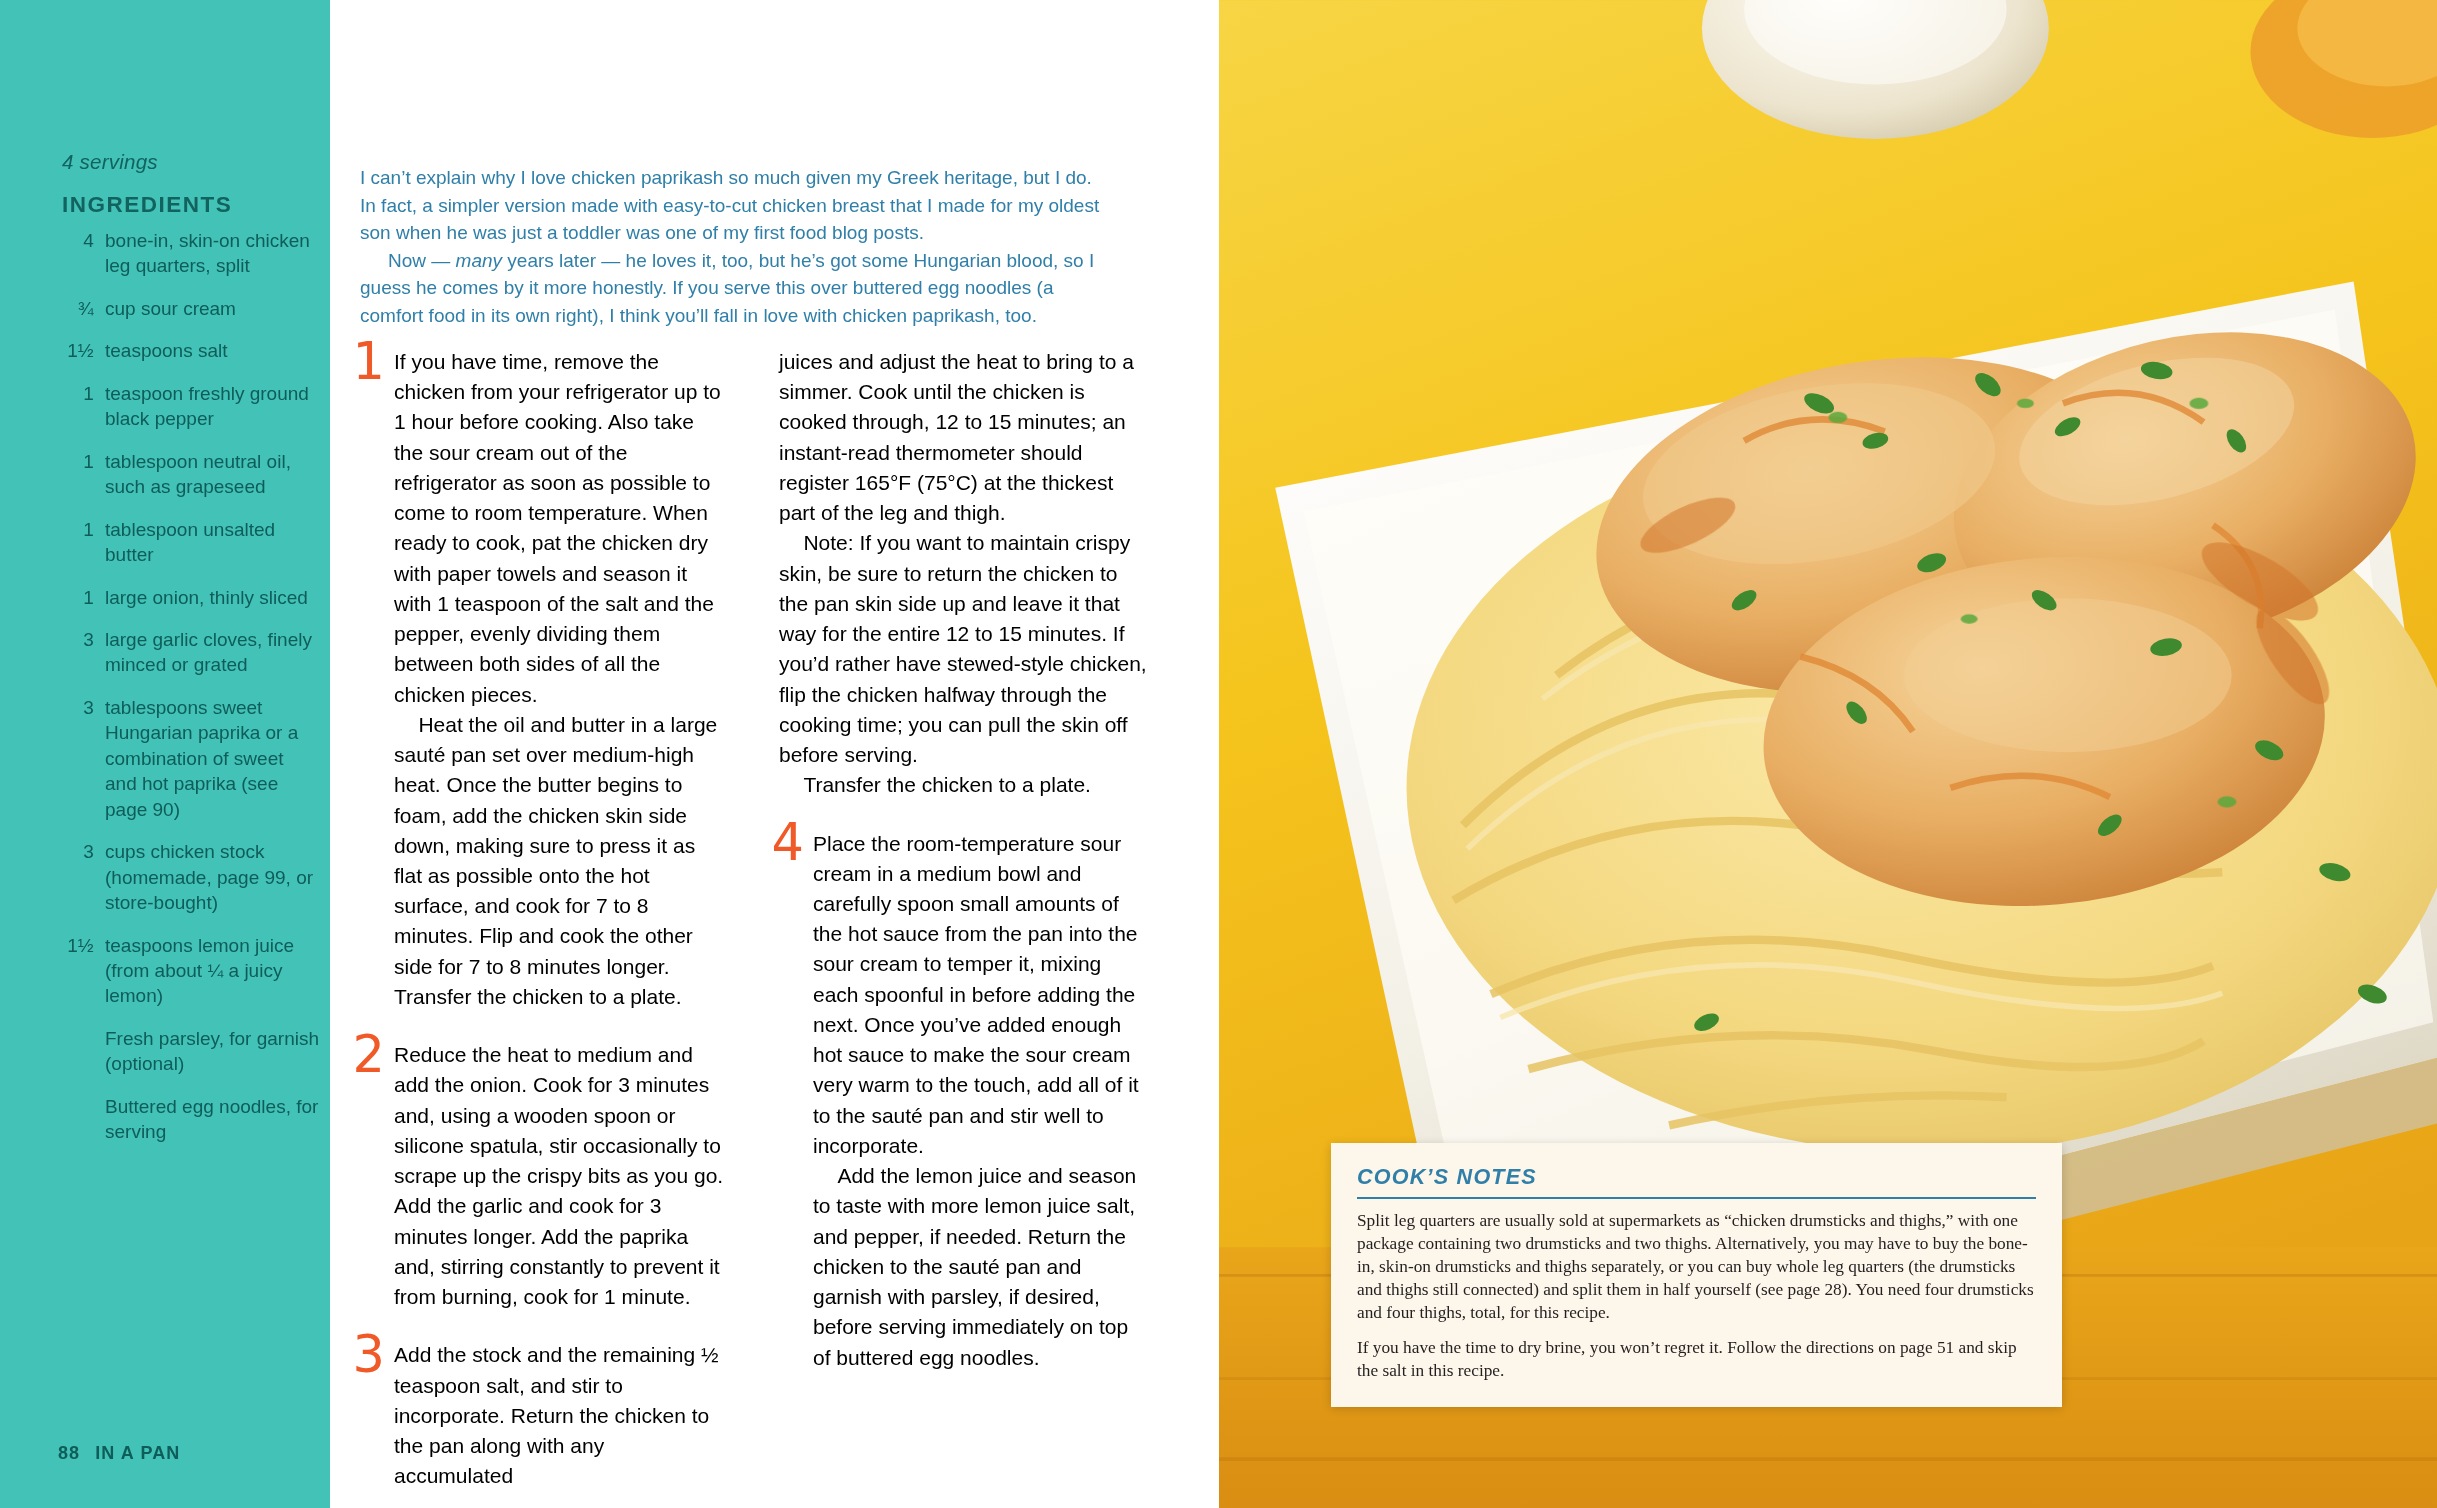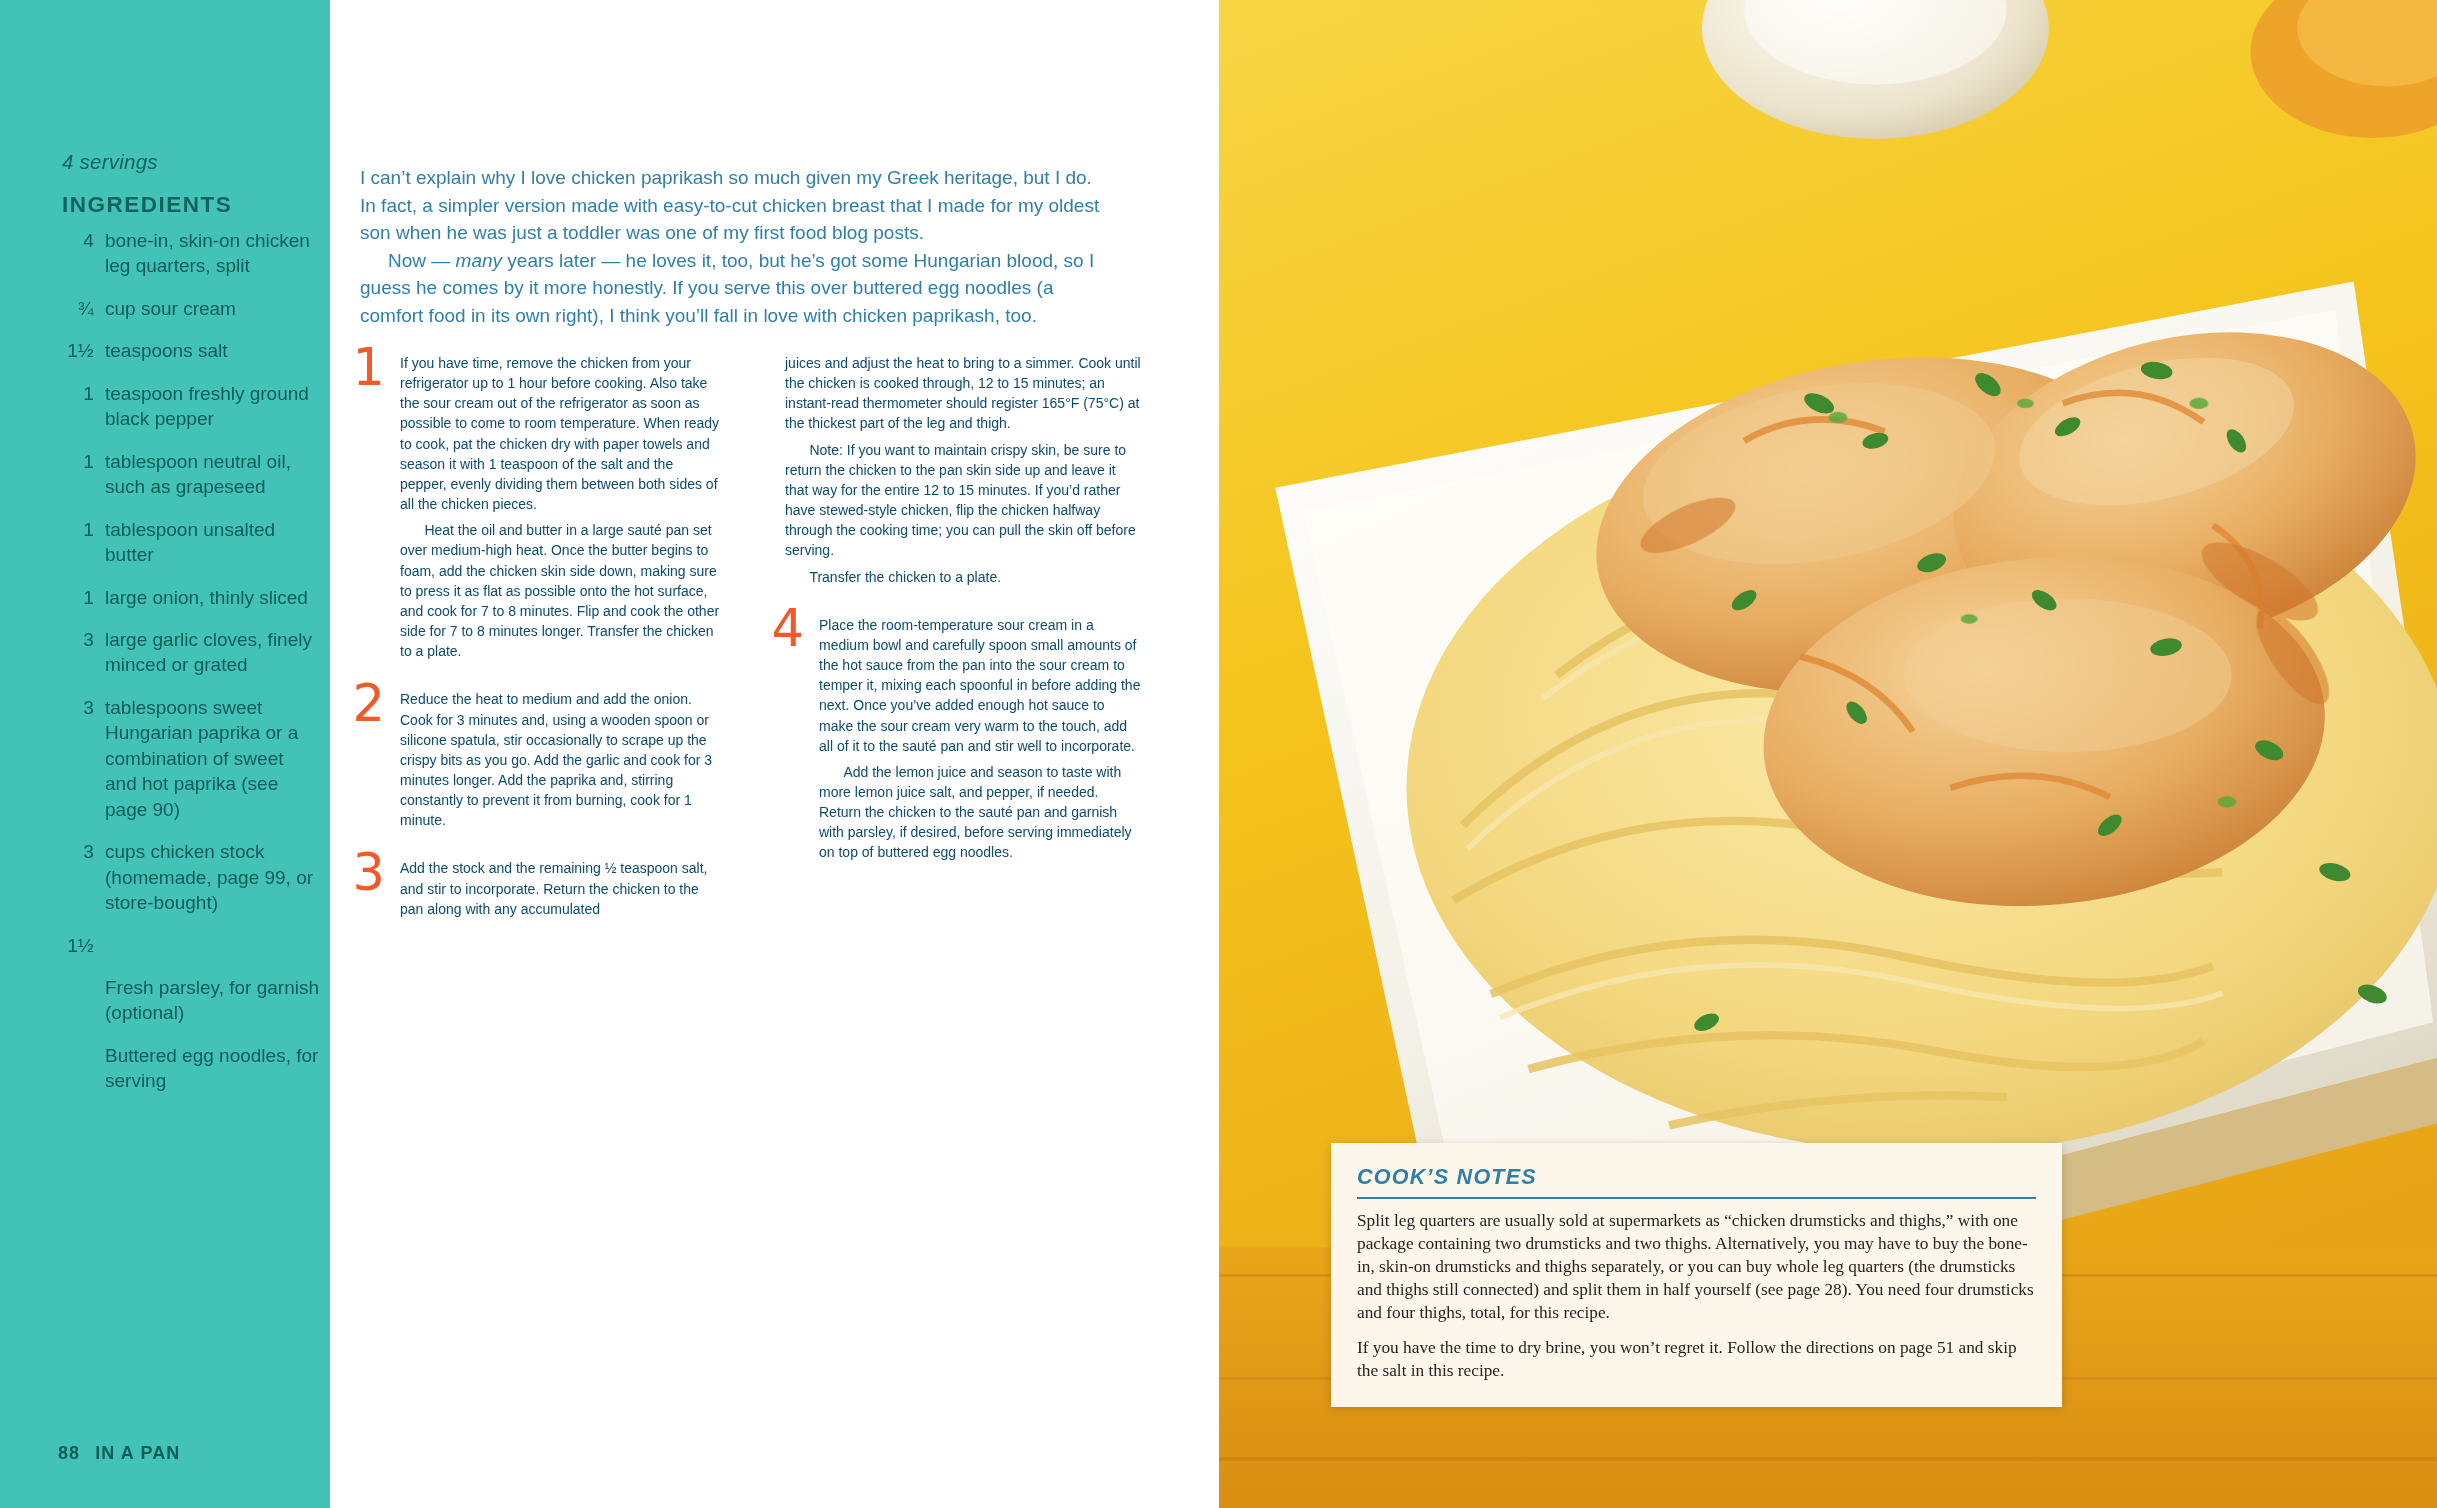--- a/index.html
+++ b/index.html
@@ -124,24 +124,24 @@
   }
   .step .num {
     position: absolute;
     left: -7.5px; top: -11.3px;
     font-size: 51px;
     color: #f05a28;
     font-family: "DejaVu Sans", sans-serif;
     line-height: 1;
   }
   .step p, .col > p {
-    margin: 6px;
-    font-size: 14px;
+    margin: 0;
+    font-size: 21px;
     line-height: 1.44;
-    color: #0c4a6e;
+    color: #000000;
   }
   .step p + p, .col > p + p { text-indent: 24.4px; }
   .col .plain { padding-left: 0; margin-bottom: 28px; }
 
   
   .photo {
     position: absolute;
     left: 1219px; top: 0;
     width: 1219px;
     height: 1509px;
@@ -226,20 +226,21 @@
       <div class="ing-row">
         <div class="ing-qty">3</div>
         <div class="ing-txt">tablespoons sweet Hungarian paprika or a combination of sweet and hot paprika (see page 90)</div>
       </div>
       <div class="ing-row">
         <div class="ing-qty">3</div>
         <div class="ing-txt">cups chicken stock (homemade, page 99, or store-bought)</div>
       </div>
       <div class="ing-row">
         <div class="ing-qty">1½</div>
+        <div class="ing-txt">teaspoons lemon juice (from about ¼ a juicy lemon)</div>
       </div>
       <div class="ing-row">
         <div class="ing-qty"></div>
         <div class="ing-txt">Fresh parsley, for garnish (optional)</div>
       </div>
       <div class="ing-row">
         <div class="ing-qty"></div>
         <div class="ing-txt">Buttered egg noodles, for serving</div>
       </div>
     </div>

